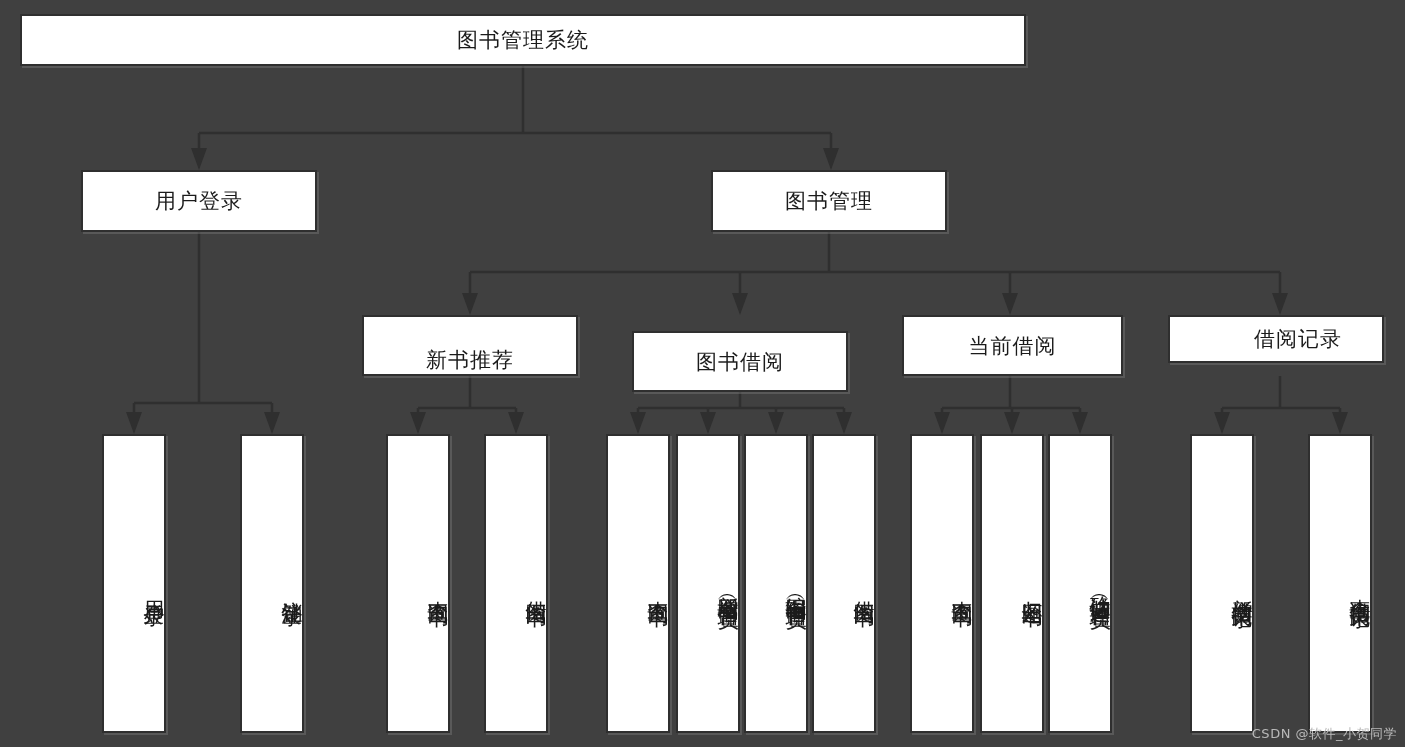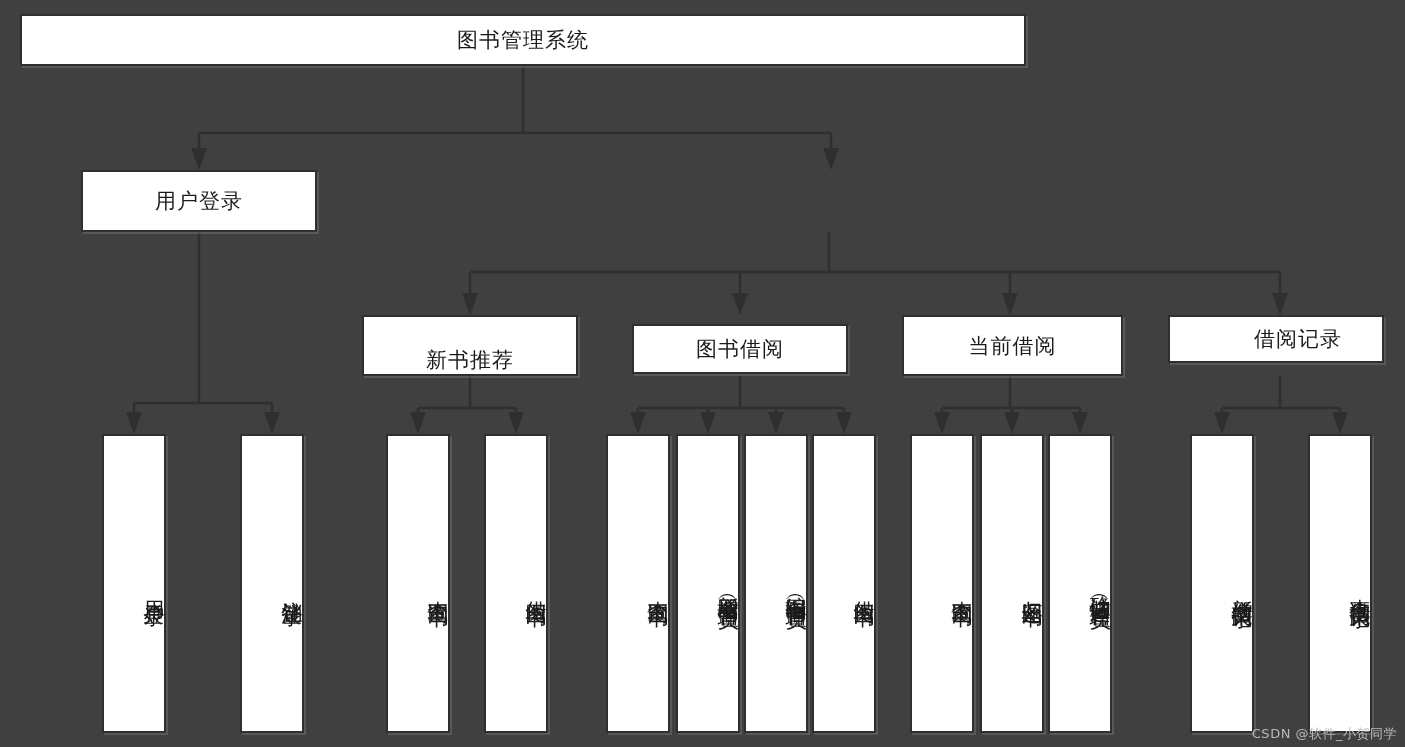--- a/index.html
+++ b/index.html
@@ -149,25 +149,28 @@
     </g>
   </svg>
 
   <div class="node horiz" id="node-root" style="left: 20px; top: 14px; width: 1006px; height: 52px;">
     <span class="node-label">图书管理系统</span>
   </div>
 
   <div class="node horiz" id="node-l2-0" style="left: 81px; top: 170px; width: 236px; height: 62px;">
     <span class="node-label">用户登录</span>
   </div>
+  <div class="node horiz" id="node-l2-1" style="left: 711px; top: 170px; width: 236px; height: 62px;">
+    <span class="node-label">图书管理</span>
+  </div>
 
   <div class="node horiz" id="node-l3-0" style="left: 362px; top: 315px; width: 216px; height: 61px; align-items: flex-end;">
     <span class="node-label">新书推荐</span>
   </div>
-  <div class="node horiz" id="node-l3-1" style="left: 632px; top: 324px; width: 216px; height: 50px;">
+  <div class="node horiz" id="node-l3-1" style="left: 632px; top: 331px; width: 216px; height: 61px;">
     <span class="node-label">图书借阅</span>
   </div>
   <div class="node horiz" id="node-l3-2" style="left: 902px; top: 315px; width: 221px; height: 61px;">
     <span class="node-label">当前借阅</span>
   </div>
   <div class="node horiz" id="node-l3-3" style="left: 1168px; top: 315px; width: 216px; height: 48px; padding-left: 44px;">
     <span class="node-label">借阅记录</span>
   </div>
 
   <div class="node vert" id="node-leaf-0" style="left: 102px; top: 434px; width: 64px; height: 299px;">

